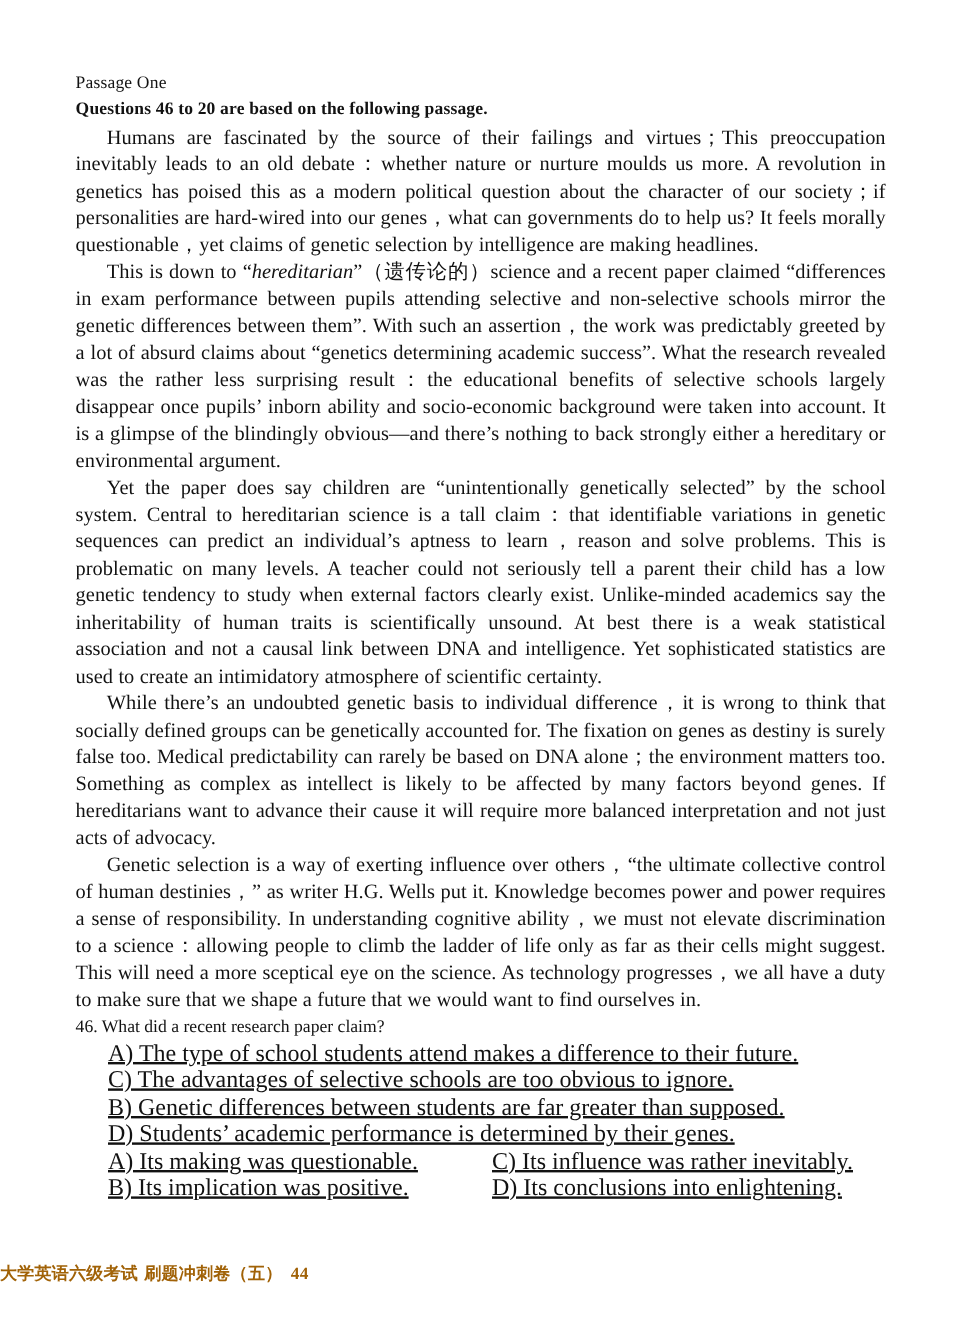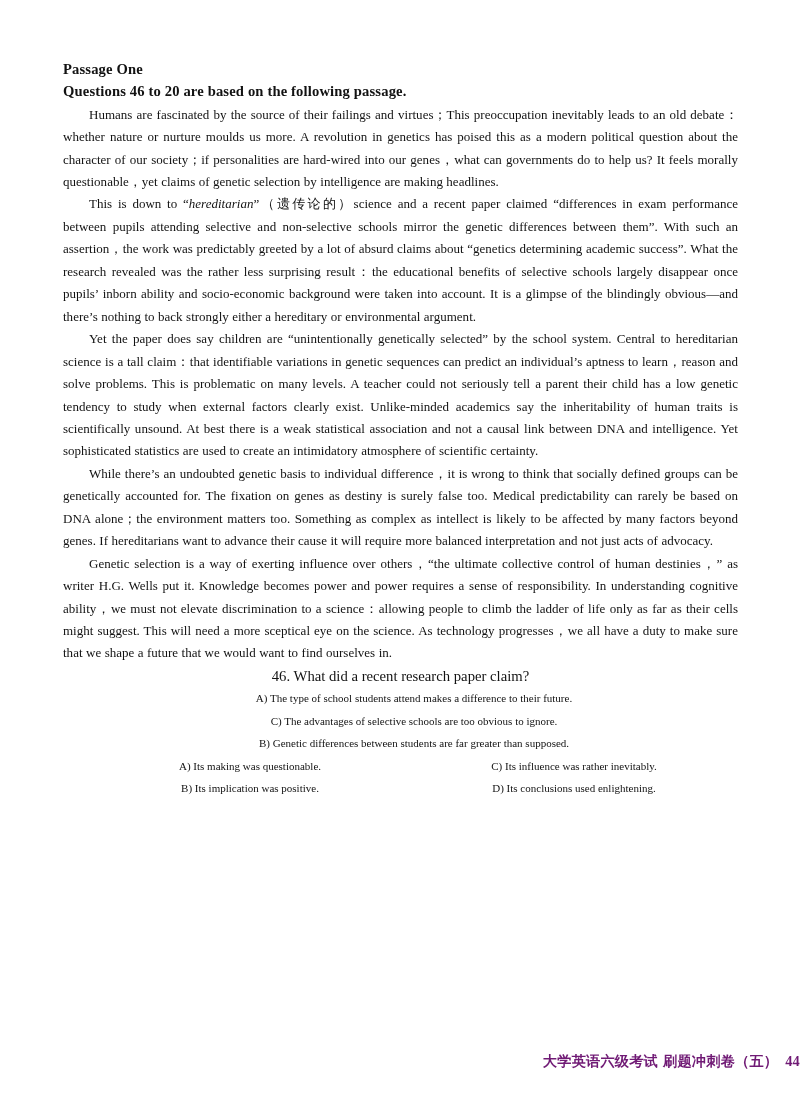--- a/index.html
+++ b/index.html
@@ -24,92 +24,92 @@
   }
   .content {
     position: absolute;
     left: 63px;
     top: 58px;
     width: 675px;
   }
 
   
   .passage-heading {
-    font-weight: bold;
+    font-weight: normal;
     font-size: 14.6px;
     line-height: 22.2px;
     letter-spacing: 0.15px;
   }
   .questions-heading {
     font-weight: bold;
     font-size: 14.6px;
     line-height: 22.4px;
     letter-spacing: 0.15px;
     margin-bottom: 1px;
   }
 
   
   .para {
-    font-size: 13px;
+    font-size: 17px;
     line-height: 22.45px;
     text-align: justify;
     text-justify: inter-word;
     text-indent: 26px;
     margin: 0;
     letter-spacing: 0.01px;
     word-spacing: 0.2px;
   }
   .para.last-block {
     margin-bottom: 0;
   }
   .it { font-style: italic; }
 
   
   .q-block {
     margin-top: 0px;
-    text-align: center;
   }
   .q-stem {
     font-size: 14.7px;
     line-height: 22.45px;
     text-indent: 0;
     margin: 0;
     padding-left: 0px;
   }
   .opt-list {
     margin: 0;
     padding: 0;
     list-style: none;
   }
   .opt {
-    font-size: 11px;
+    font-size: 20px;
     line-height: 22.45px;
     padding-left: 27px;
     margin: 0;
     white-space: nowrap;
+    text-decoration: underline;
   }
   .opt-grid {
     display: grid;
     grid-template-columns: 347px auto;
     column-gap: 0px;
   }
   .opt-grid .opt.col2 {
     padding-left: 0px;
   }
 
   
   .footer {
     position: absolute;
     left: 0;
     top: 1052px;
     width: 800px;
-    text-align: right;
+    text-align: left;
     font-size: 14.2px;
     letter-spacing: 0.2px;
-    color: #701a75;
+    color: #a16207;
   }
   .footer .cn {
     font-family: "DejaVu Sans", "Liberation Sans", sans-serif;
     font-weight: bold;
     font-size: 14.2px;
   }
   .footer .pageno {
     font-family: "Liberation Serif", serif;
     font-weight: bold;
     font-size: 14.4px;
@@ -135,29 +135,30 @@
     <p class="para">While there’s an undoubted genetic basis to individual difference，it is wrong to think that socially defined groups can be genetically accounted for. The fixation on genes as destiny is surely false too. Medical predictability can rarely be based on DNA alone；the environment matters too. Something as complex as intellect is likely to be affected by many factors beyond genes. If hereditarians want to advance their cause it will require more balanced interpretation and not just acts of advocacy.</p>
 
     <p class="para last-block">Genetic selection is a way of exerting influence over others，“the ultimate collective control of human destinies，” as writer H.G. Wells put it. Knowledge becomes power and power requires a sense of responsibility. In understanding cognitive ability，we must not elevate discrimination to a science：allowing people to climb the ladder of life only as far as their cells might suggest. This will need a more sceptical eye on the science. As technology progresses，we all have a duty to make sure that we shape a future that we would want to find ourselves in.</p>
 
     <div class="q-block">
       <p class="q-stem">46. What did a recent research paper claim?</p>
       <ul class="opt-list">
         <li class="opt">A) The type of school students attend makes a difference to their future.</li>
         <li class="opt">C) The advantages of selective schools are too obvious to ignore.</li>
         <li class="opt">B) Genetic differences between students are far greater than supposed.</li>
+        <li class="opt">D) Students’ academic performance is determined by their genes.</li>
       </ul>
     </div>
 
     <div class="q-block">
       <div class="opt-grid">
         <div class="opt">A) Its making was questionable.</div>
         <div class="opt col2">C) Its influence was rather inevitably.</div>
         <div class="opt">B) Its implication was positive.</div>
-        <div class="opt col2">D) Its conclusions used enlightening.</div>
+        <div class="opt col2">D) Its conclusions into enlightening.</div>
       </div>
     </div>
 
   </div>
 
   <div class="footer">
     <span class="cn">大学英语六级考试 刷题冲刺卷（五）</span><span class="pageno">44</span>
   </div>
 </div>
 

